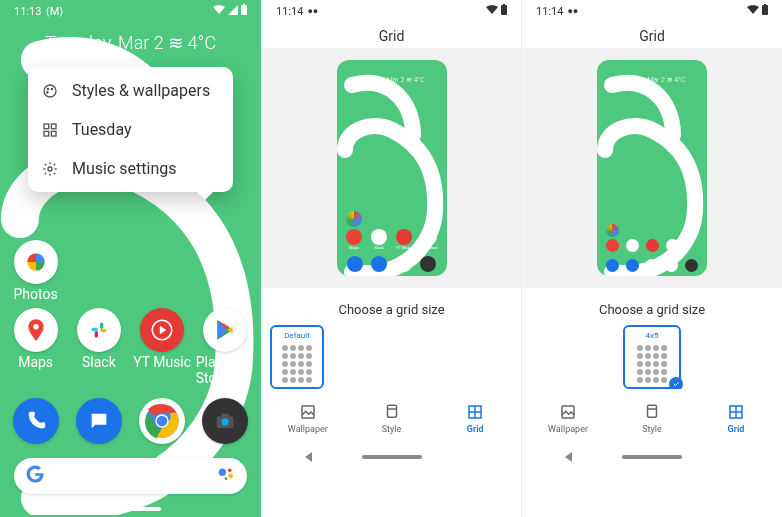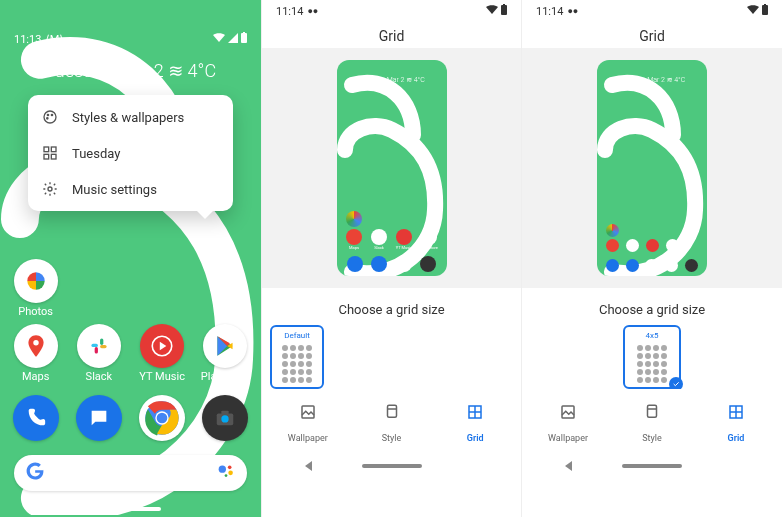--- a/index.html
+++ b/index.html
@@ -5,36 +5,36 @@
 * { margin: 0; padding: 0; box-sizing: border-box; }
 body { font-family: Roboto, -apple-system, sans-serif; background: #fff; width: 782px; height: 517px; display: flex; overflow: hidden; }
 .phone { height: 517px; position: relative; }
 .phone1 { width: 262px; border-right: 1px solid #eee; }
 .phone2, .phone3 { width: 260px; }
 .phone2 { border-right: 1px solid #eee; }
 
 
 .home-bg { position: absolute; inset: 0; background: #4dc87e; overflow: hidden; }
 .home-bg svg { position: absolute; inset: 0; }
-.status-bar { position: relative; display: flex; justify-content: space-between; align-items: center; padding: 4px 14px; color: #fff; font-size: 11px; z-index: 10; margin-top: 28px; }
+.status-bar { position: relative; display: flex; justify-content: space-between; align-items: center; padding: 4px 14px; color: #fff; font-size: 11px; z-index: 10; }
 .status-left { display: flex; align-items: center; gap: 4px; }
 .status-right { display: flex; align-items: center; gap: 3px; }
 .date-weather { position: relative; color: #fff; text-align: center; padding: 10px 0 6px; font-size: 18px; font-weight: 300; z-index: 5; }
 
 .popup-menu { position: relative; background: #fff; border-radius: 10px; margin: 8px 28px 0 28px; box-shadow: 0 8px 20px rgba(0,0,0,0.2); z-index: 20; padding: 4px 0; }
 .popup-menu::after { content: ""; position: absolute; right: 20px; bottom: -8px; border: 8px solid transparent; border-top-color: #fff; border-bottom: none; }
-.menu-item { display: flex; align-items: center; gap: 14px; padding: 10px 14px; font-size: 13px; color: #333; cursor: pointer; }
+.menu-item { display: flex; align-items: center; gap: 14px; padding: 10px 14px; font-size: 16px; color: #333; cursor: pointer; }
 .menu-item .mi-icon { width: 16px; height: 16px; display: flex; align-items: center; justify-content: center; }
 
 .icon-row { position: relative; z-index: 5; display: flex; padding: 48px 6px 0 6px; gap: 4px; }
 .icon-row.row1 { padding-top: 48px; }
 .icon-row.row2 { padding-top: 6px; }
 .app { flex: 1; display: flex; flex-direction: column; align-items: center; gap: 2px; }
 .app-icon { width: 44px; height: 44px; border-radius: 50%; background: #fff; display: flex; align-items: center; justify-content: center; box-shadow: 0 1px 3px rgba(0,0,0,0.2); }
-.app-label { font-size: 11px; color: #fff; }
+.app-label { font-size: 14px; color: #fff; }
 
 .dock { position: relative; z-index: 5; display: flex; padding: 12px 6px 0 6px; gap: 4px; }
 .dock .app-icon { width: 46px; height: 46px; }
 .dock .app { gap: 0; }
 
 .search-pill { position: relative; z-index: 5; background: #fff; border-radius: 24px; height: 36px; margin: 14px 14px 0 14px; display: flex; align-items: center; justify-content: space-between; padding: 0 10px; box-shadow: 0 1px 3px rgba(0,0,0,0.15); }
 
 .nav-handle { position: absolute; bottom: 6px; left: 50%; transform: translateX(-50%); width: 60px; height: 4px; background: #fff; border-radius: 2px; z-index: 10; }
 
 
@@ -61,21 +61,21 @@
 .grid-dots { display: grid; gap: 2px; justify-content: center; padding: 2px 6px; }
 .grid-dots.g45 { grid-template-columns: repeat(4, 6px); grid-template-rows: repeat(5, 6px); }
 .grid-dots.g44 { grid-template-columns: repeat(4, 7px); grid-template-rows: repeat(4, 7px); }
 .grid-dots.g33 { grid-template-columns: repeat(3, 8px); grid-template-rows: repeat(3, 8px); gap: 3px; }
 .grid-dots.g22 { grid-template-columns: repeat(2, 12px); grid-template-rows: repeat(2, 12px); gap: 4px; }
 .grid-dots .dot { background: #aaa; border-radius: 50%; }
 .grid-opt .check { position: absolute; right: -4px; bottom: -4px; width: 14px; height: 14px; background: #1a73e8; border-radius: 50%; display: flex; align-items: center; justify-content: center; }
 .grid-opt .check svg { width: 8px; height: 8px; }
 
 .bottom-tabs { display: flex; justify-content: space-around; padding: 14px 4px 10px; }
-.btab { display: flex; flex-direction: column; align-items: center; gap: 12px; cursor: pointer; flex: 1; }
+.btab { display: flex; flex-direction: column; align-items: center; gap: 3px; cursor: pointer; flex: 1; }
 .btab-icon { width: 18px; height: 18px; display: flex; align-items: center; justify-content: center; }
 .btab-label { font-size: 9px; color: #666; }
 .btab.active .btab-label { color: #1a73e8; font-weight: 600; }
 
 .nav-bar-light { display: flex; justify-content: center; align-items: center; gap: 50px; padding: 8px 0; }
 .nav-back { width: 0; height: 0; border-top: 5px solid transparent; border-bottom: 5px solid transparent; border-right: 7px solid #888; }
 .nav-pill { width: 60px; height: 4px; background: #888; border-radius: 2px; }
 
 
 .c-phone { background: #1a73e8; }

